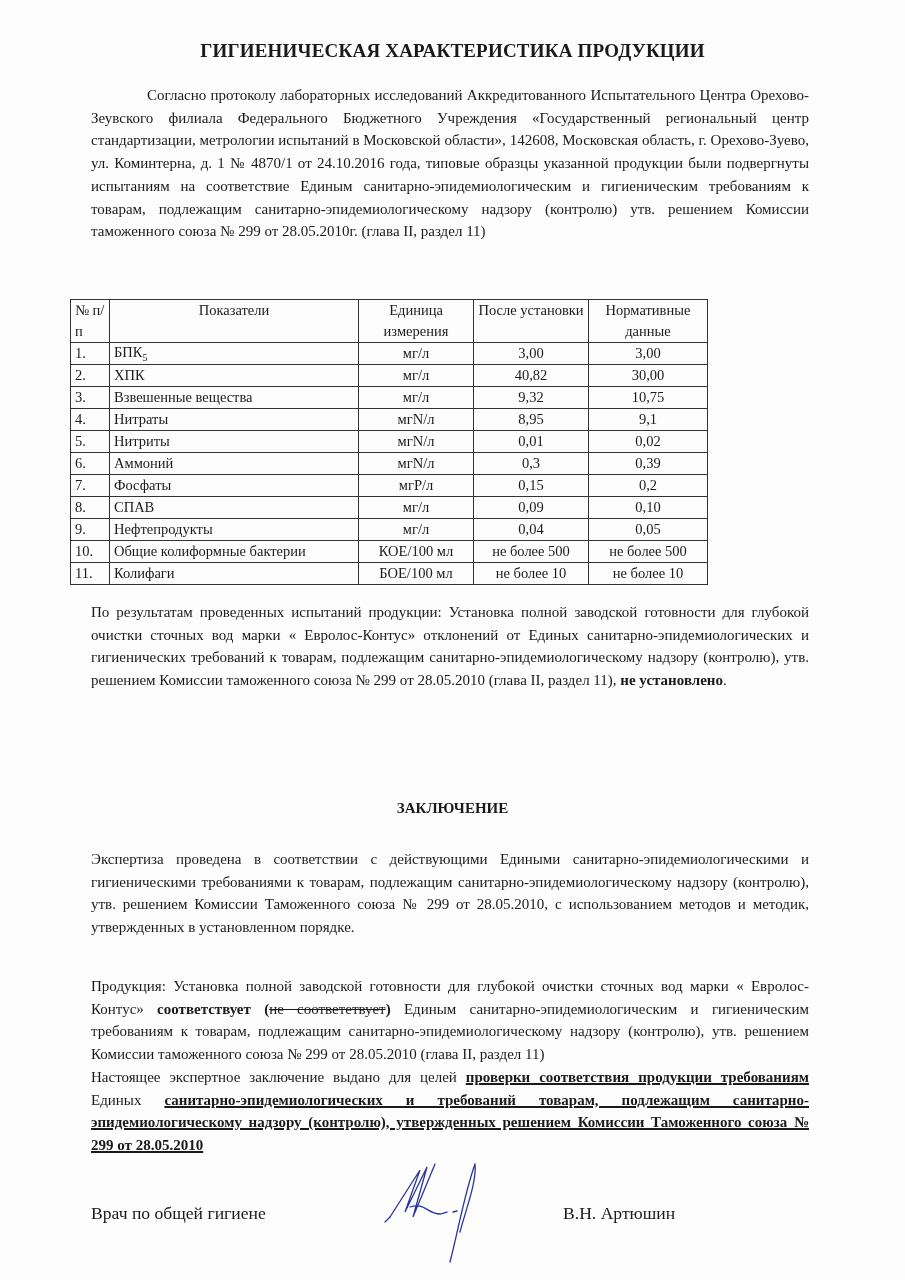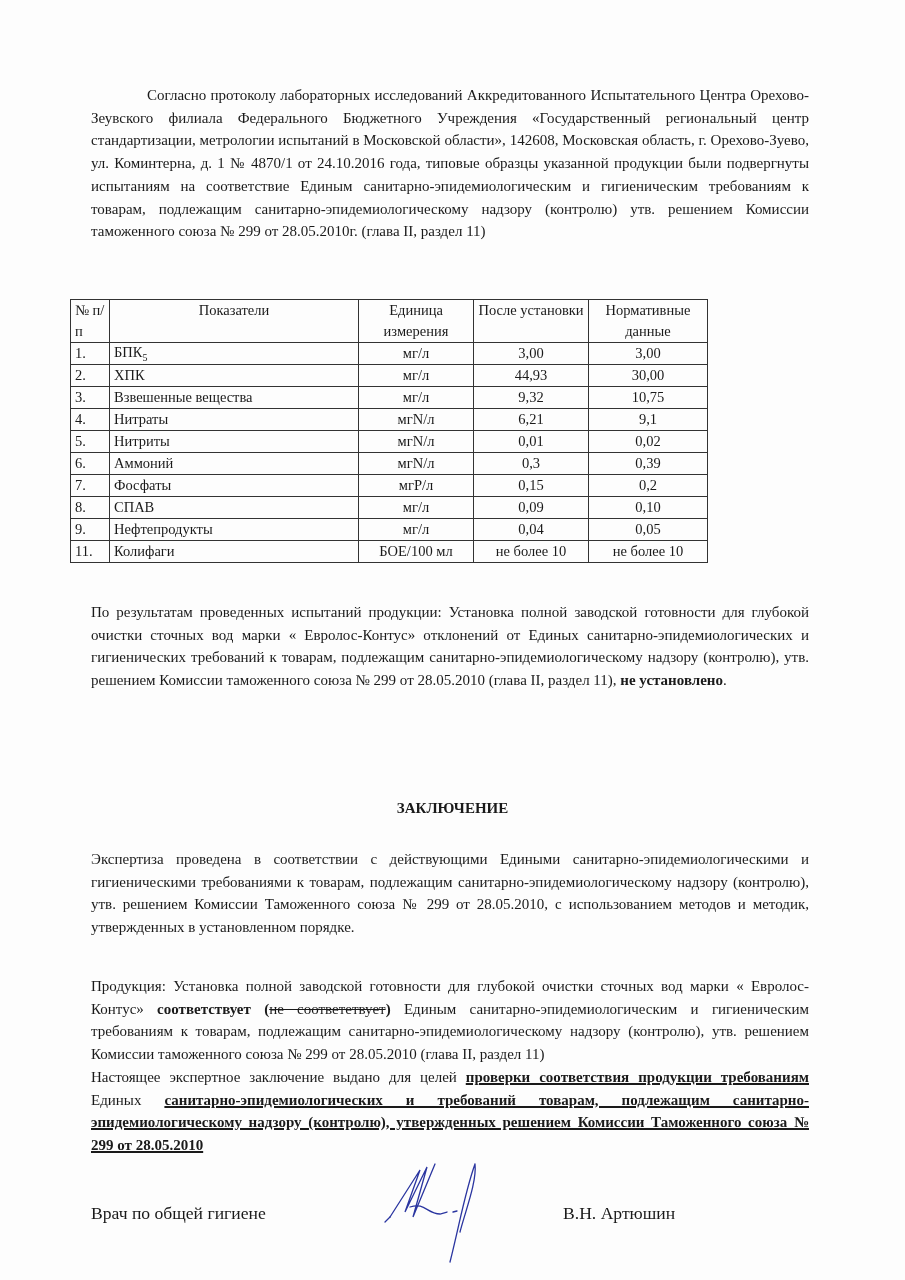--- a/index.html
+++ b/index.html
@@ -36,20 +36,21 @@
   .sign-label { position: absolute; left: 0; top: 0; }
   .sign-name { position: absolute; left: 472px; top: 0; }
   .signature { position: absolute; left: 365px; top: 1162px; width: 160px; height: 105px; }
   sub { font-size: 10px; }
 </style>
 </head>
 <body>
 
 <div class="page">
 
+  <div class="title">ГИГИЕНИЧЕСКАЯ ХАРАКТЕРИСТИКА ПРОДУКЦИИ</div>
 
   <div class="para intro indent">Согласно протоколу лабораторных исследований Аккредитованного Испытательного Центра Орехово-Зеувского филиала Федерального Бюджетного Учреждения «Государственный региональный центр стандартизации, метрологии испытаний в Московской области», 142608, Московская область, г. Орехово-Зуево, ул. Коминтерна, д. 1 № 4870/1 от 24.10.2016 года, типовые образцы указанной продукции были подвергнуты испытаниям на соответствие Единым санитарно-эпидемиологическим и гигиеническим требованиям к товарам, подлежащим санитарно-эпидемиологическому надзору (контролю) утв. решением Комиссии таможенного союза № 299 от 28.05.2010г. (глава II, раздел 11)</div>
 
   <table class="metrics">
     <thead>
       <tr>
         <th class="c-num">№ п/п</th>
         <th class="c-ind">Показатели</th>
         <th class="c-unit">Единица измерения</th>
         <th class="c-after">После установки</th>
@@ -61,35 +62,35 @@
           <td class="c-num"><span>1.</span></td>
           <td class="c-ind"><span>БПК</span><sub>5</sub></td>
           <td class="c-unit"><span>мг/л</span></td>
           <td class="c-after"><span>3,00</span></td>
           <td class="c-norm"><span>3,00</span></td>
         </tr>
         <tr>
           <td class="c-num"><span>2.</span></td>
           <td class="c-ind"><span>ХПК</span></td>
           <td class="c-unit"><span>мг/л</span></td>
-          <td class="c-after"><span>44,93</span></td>
+          <td class="c-after"><span>40,82</span></td>
           <td class="c-norm"><span>30,00</span></td>
         </tr>
         <tr>
           <td class="c-num"><span>3.</span></td>
           <td class="c-ind"><span>Взвешенные вещества</span></td>
           <td class="c-unit"><span>мг/л</span></td>
           <td class="c-after"><span>9,32</span></td>
           <td class="c-norm"><span>10,75</span></td>
         </tr>
         <tr>
           <td class="c-num"><span>4.</span></td>
           <td class="c-ind"><span>Нитраты</span></td>
           <td class="c-unit"><span>мгN/л</span></td>
-          <td class="c-after"><span>6,21</span></td>
+          <td class="c-after"><span>8,95</span></td>
           <td class="c-norm"><span>9,1</span></td>
         </tr>
         <tr>
           <td class="c-num"><span>5.</span></td>
           <td class="c-ind"><span>Нитриты</span></td>
           <td class="c-unit"><span>мгN/л</span></td>
           <td class="c-after"><span>0,01</span></td>
           <td class="c-norm"><span>0,02</span></td>
         </tr>
         <tr>
@@ -112,20 +113,27 @@
           <td class="c-unit"><span>мг/л</span></td>
           <td class="c-after"><span>0,09</span></td>
           <td class="c-norm"><span>0,10</span></td>
         </tr>
         <tr>
           <td class="c-num"><span>9.</span></td>
           <td class="c-ind"><span>Нефтепродукты</span></td>
           <td class="c-unit"><span>мг/л</span></td>
           <td class="c-after"><span>0,04</span></td>
           <td class="c-norm"><span>0,05</span></td>
+        </tr>
+        <tr>
+          <td class="c-num"><span>10.</span></td>
+          <td class="c-ind"><span>Общие колиформные бактерии</span></td>
+          <td class="c-unit"><span>КОЕ/100 мл</span></td>
+          <td class="c-after"><span>не более 500</span></td>
+          <td class="c-norm"><span>не более 500</span></td>
         </tr>
         <tr>
           <td class="c-num"><span>11.</span></td>
           <td class="c-ind"><span>Колифаги</span></td>
           <td class="c-unit"><span>БОЕ/100 мл</span></td>
           <td class="c-after"><span>не более 10</span></td>
           <td class="c-norm"><span>не более 10</span></td>
         </tr>
       </tbody>
   </table>

